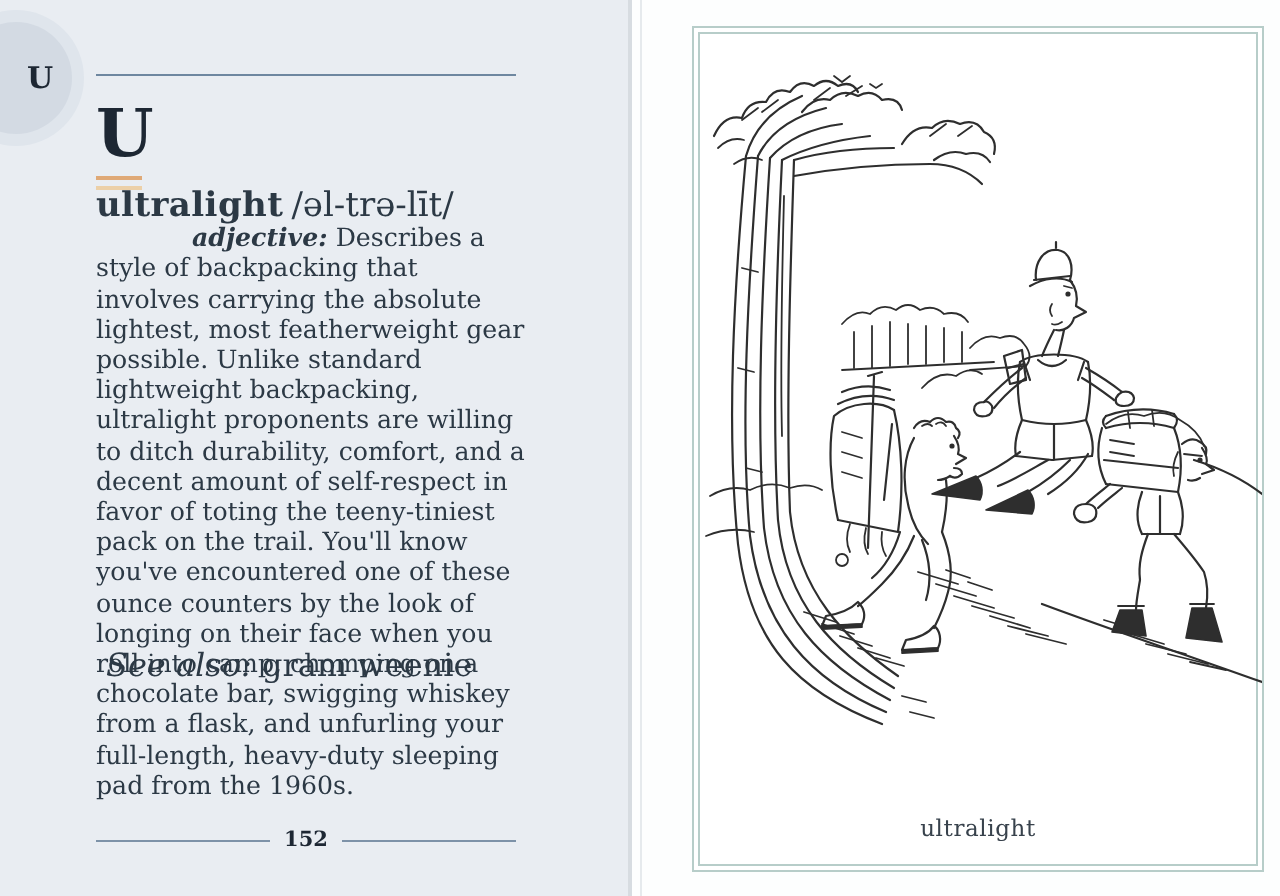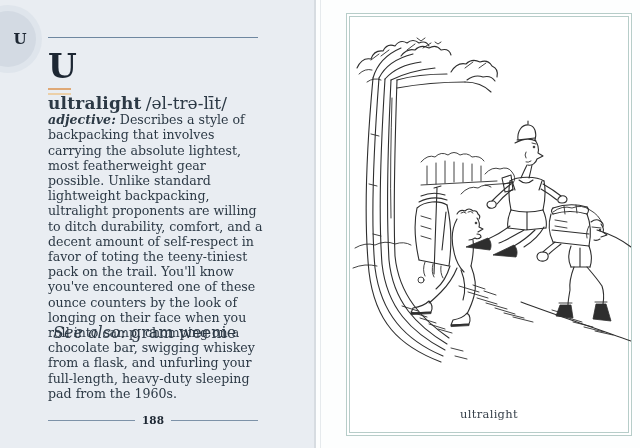--- a/index.html
+++ b/index.html
@@ -39,21 +39,21 @@
     position:absolute;left:48px;top:88px;width:23px;height:3px;
     border-top:2px solid var(--accent_top,#dfa977);
     border-bottom:2px solid var(--accent_bottom,#ecd0a8);
   }
   .entry{
     position:absolute;left:48px;top:96px;width:215px;margin:0;
     font-size:12.6px;line-height:15.2px;color:var(--left_text,#2c3945);
   }
   .headword{font-size:17px;letter-spacing:.2px;}
   .pron{font-size:17px;}
-  .pos{font-weight:bold;}
+  .pos{font-weight:bold;margin-left:48px;}
   .see-also{
     position:absolute;left:48px;top:318px;margin:5px;
     font-size:16px;color:var(--left_text,#2c3945);
   }
   .see-also i{font-style:italic;}
   .footer{
     position:absolute;left:48px;bottom:22px;width:210px;
     display:flex;align-items:center;gap:7px;
   }
   .fline{flex:1;height:0;border-top:1.3px solid var(--footer_rule,#7d92a8);}
@@ -100,21 +100,21 @@
     <div class="top-rule"></div>
     <h1 class="section-letter">U</h1>
     <div class="letter-underline"></div>
 
     <p class="entry"><b class="headword">ultralight</b> <span class="pron">/əl-trə-līt/</span> <i class="pos">adjective:</i> <span>Describes a style of backpacking that involves carrying the absolute lightest, most featherweight gear possible. Unlike standard lightweight backpacking, ultralight proponents are willing to ditch durability, comfort, and a decent amount of self-respect in favor of toting the teeny-tiniest pack on the trail. You'll know you've encountered one of these ounce counters by the look of longing on their face when you roll into camp, chomping on a chocolate bar, swigging whiskey from a flask, and unfurling your full-length, heavy-duty sleeping pad from the 1960s.</span></p>
 
     <p class="see-also"><i>See also:</i> <span>gram weenie</span></p>
 
     <div class="footer">
       <span class="fline"></span>
-      <span class="pagenum">188</span>
+      <span class="pagenum">152</span>
       <span class="fline"></span>
     </div>
   </div>
 
   <div class="right-page">
     <div class="frame">
       <div class="frame-inner"></div>
 
       <svg class="illo" viewBox="0 0 284 421" aria-hidden="true">
 

